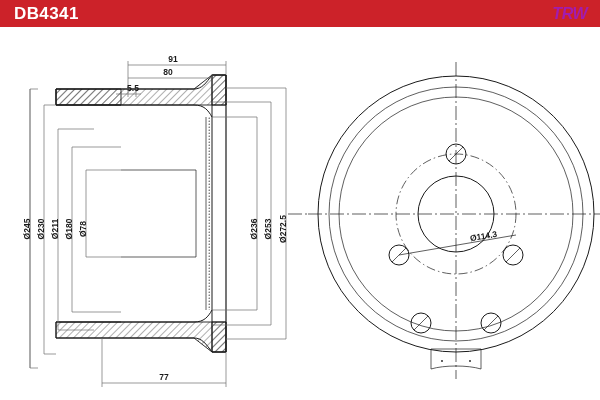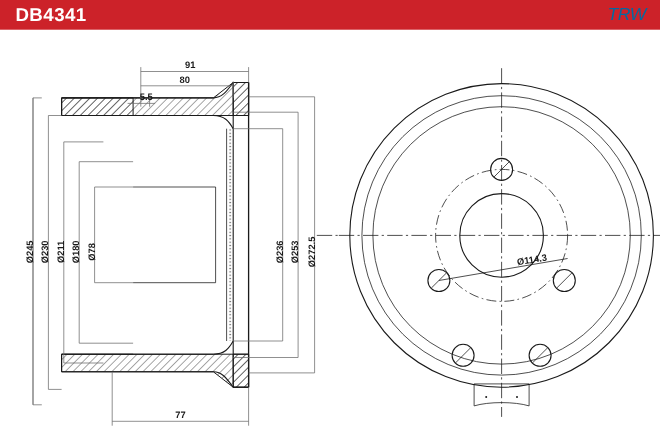--- a/index.html
+++ b/index.html
@@ -38,23 +38,23 @@
     color: #ffffff;
     letter-spacing: 0.4px;
     font-family: "Liberation Sans", sans-serif;
     line-height: 21px;
   }
   .brand-logo {
     position: absolute;
     right: 13px;
     top: 3px;
     font-size: 16px;
-    font-weight: normal;
+    font-weight: bold;
     font-style: italic;
-    color: #0369a1;
+    color: #a21caf;
     letter-spacing: -0.5px;
     line-height: 21px;
     font-family: "Liberation Sans", sans-serif;
   }
   .drawing-area {
     position: absolute;
     left: 16px;
     top: 27px;
     width: 600px;
     height: 373px;

